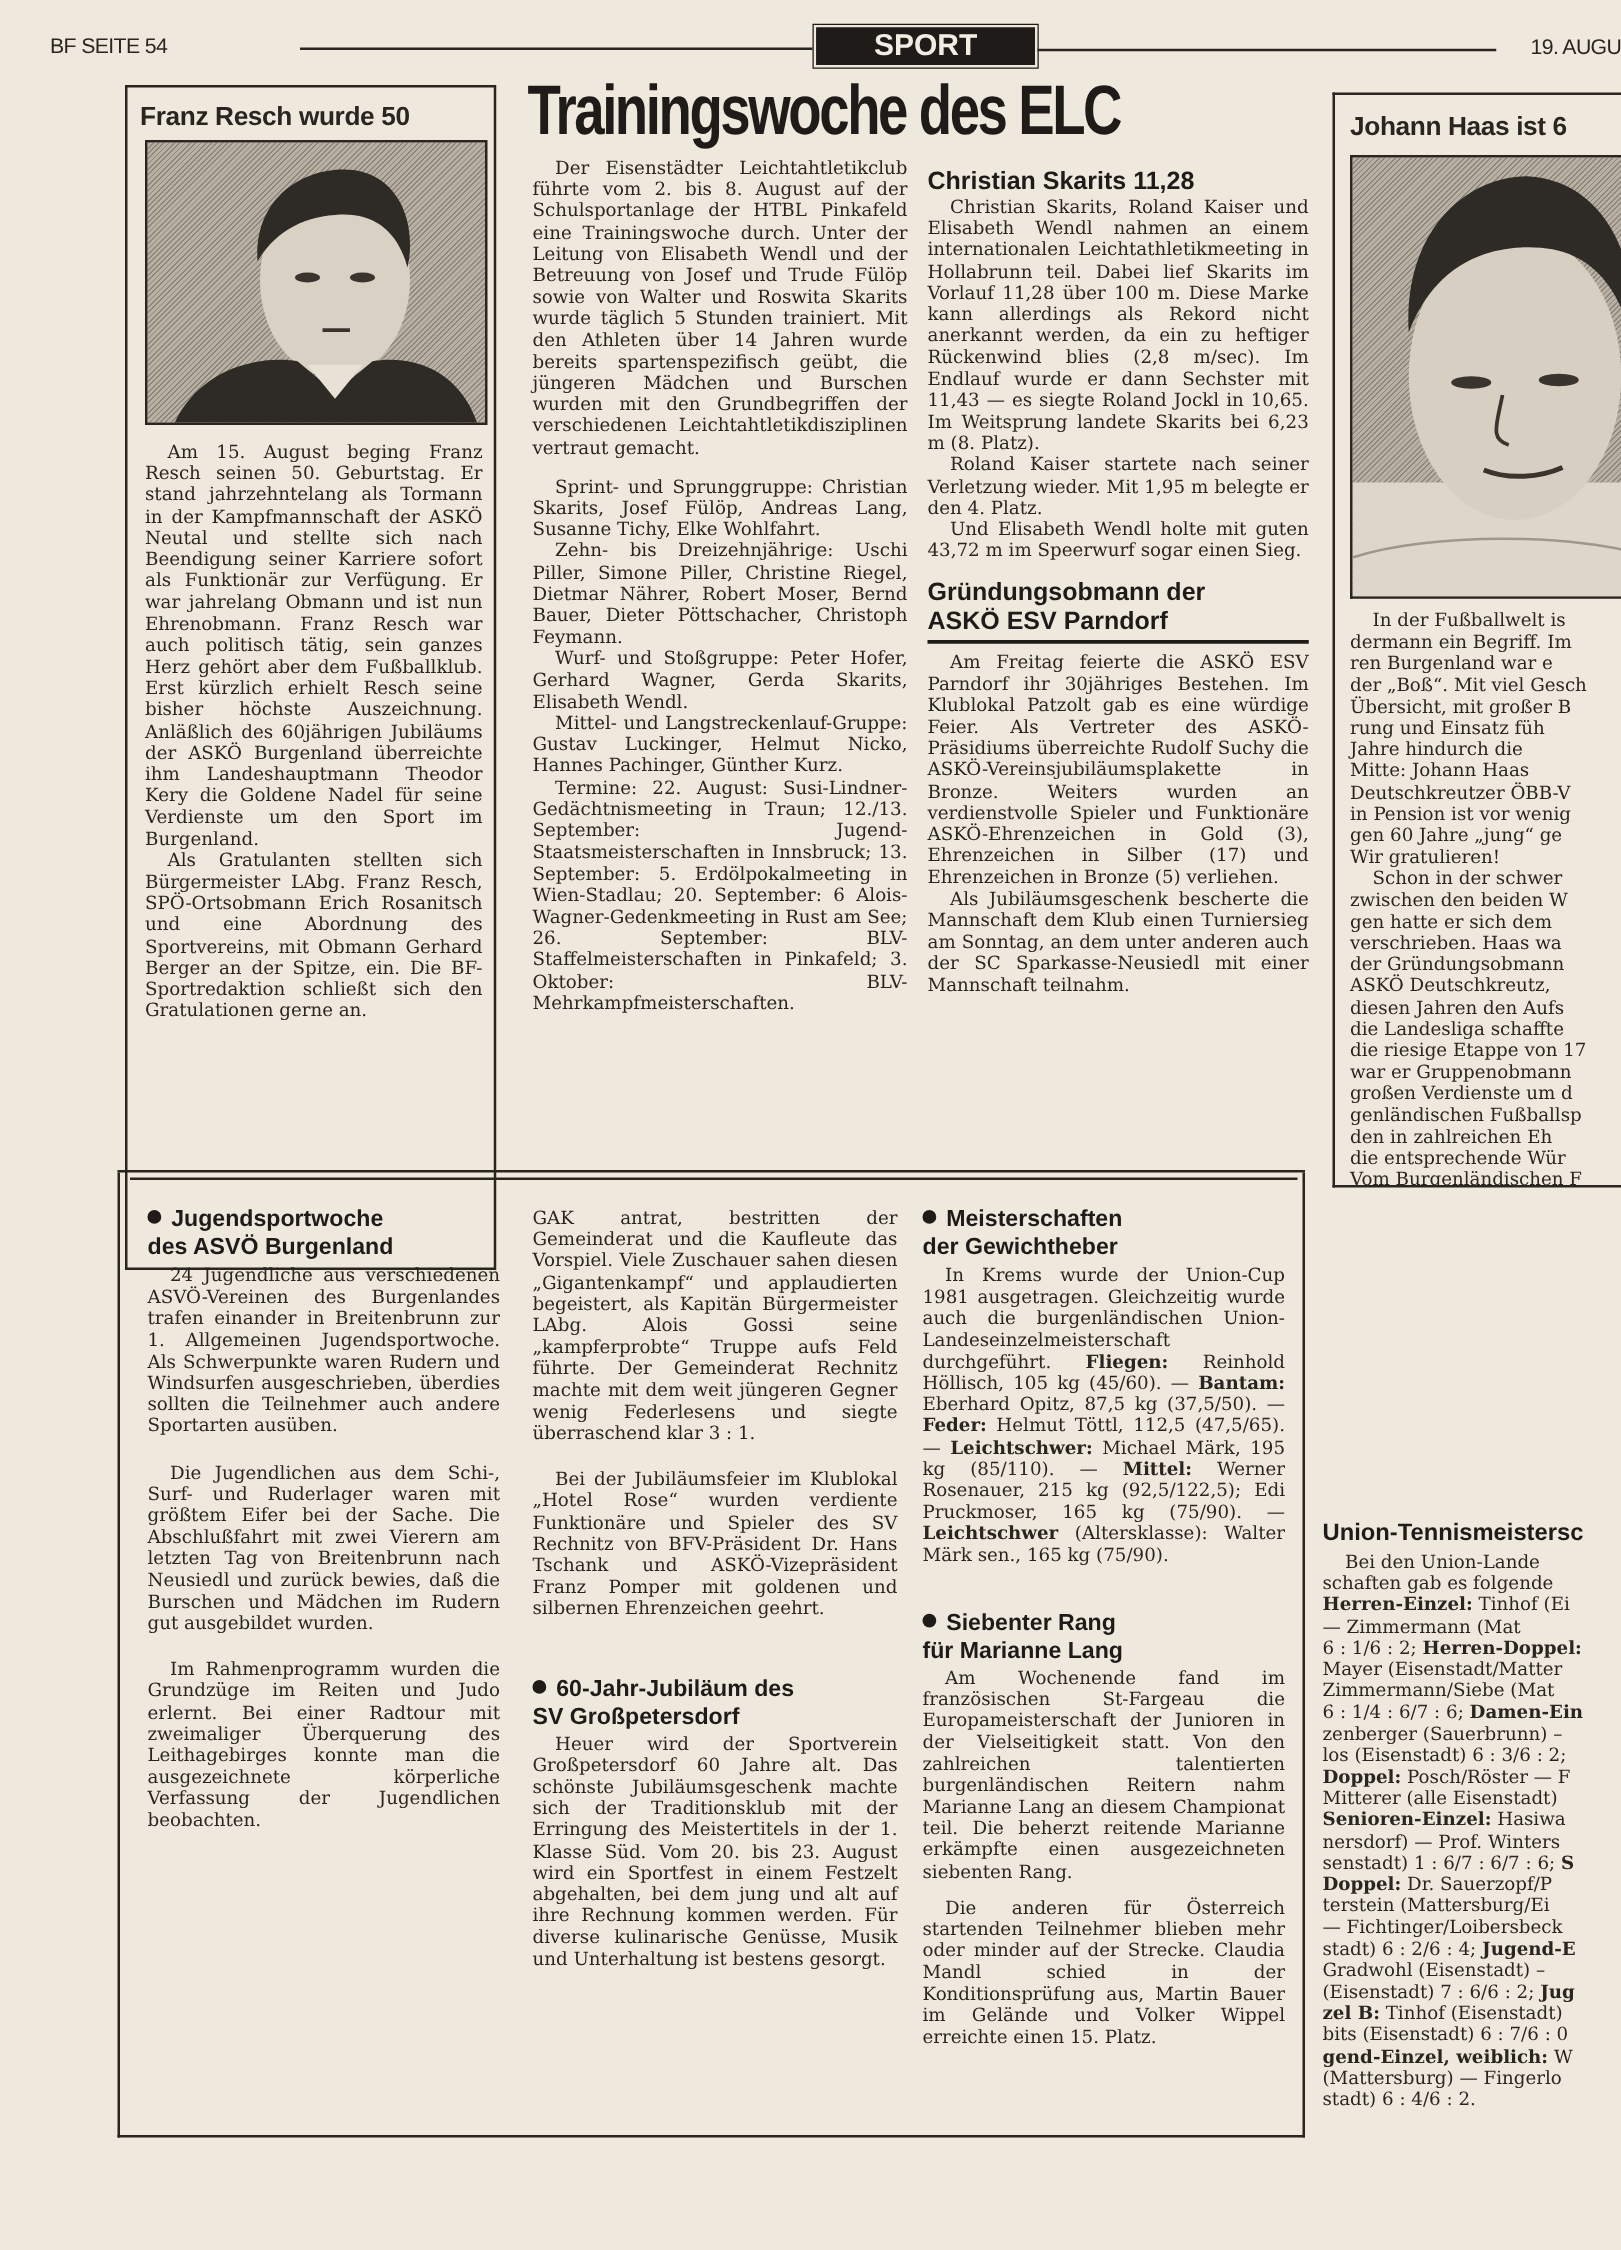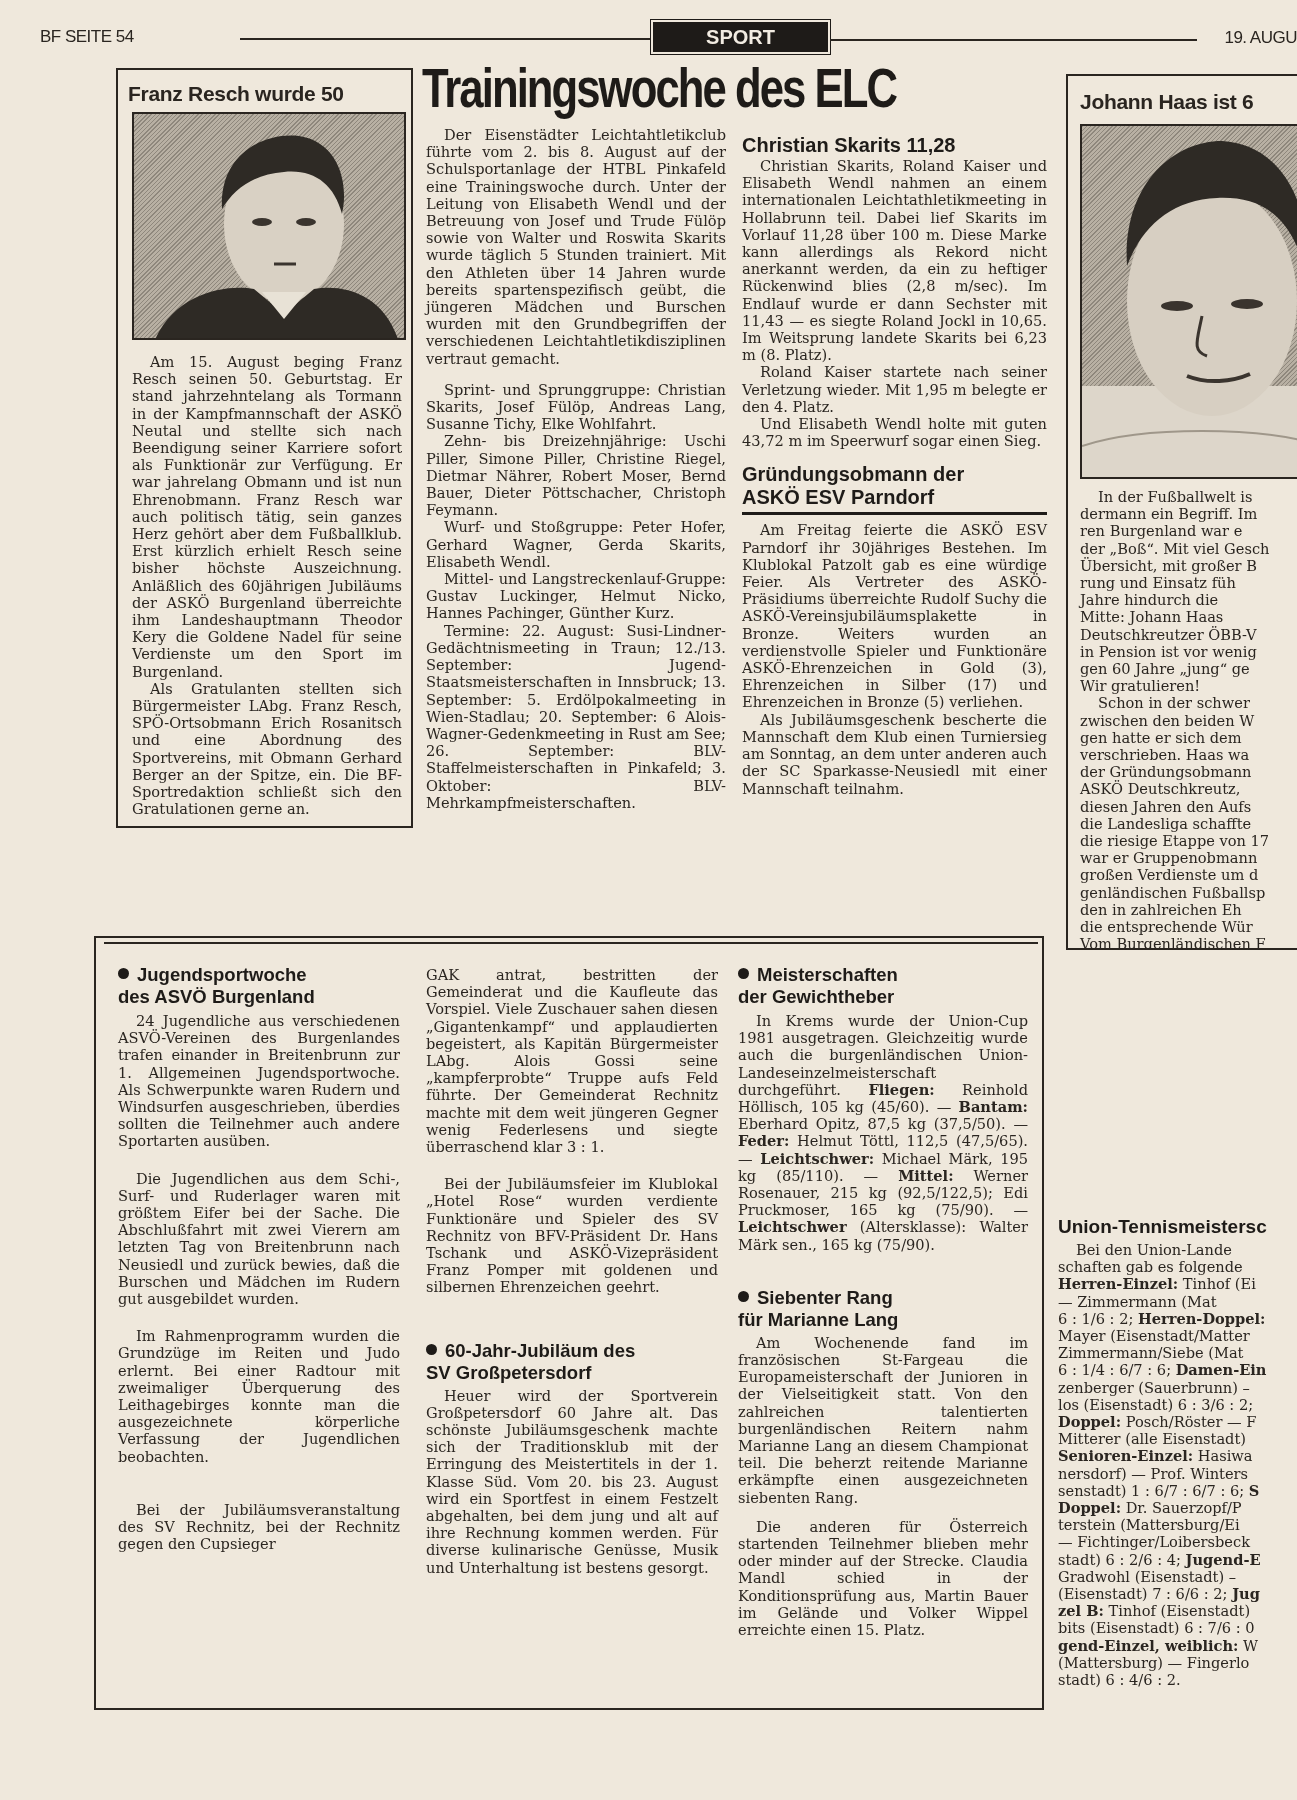--- a/index.html
+++ b/index.html
@@ -12,21 +12,21 @@
   }
   .serif { font-family: "DejaVu Serif", serif; font-size: 14.6px; line-height: 17.2px; text-align: justify; hyphens: manual; }
   .serif p { text-indent: 18px; }
 
   
   .masthead { position: absolute; top: 22px; left: 40px; width: 1257px; height: 30px; }
   .masthead .left { position: absolute; left: 0; top: 5px; font-family: "Liberation Sans", sans-serif; font-size: 17px; letter-spacing: -0.5px; }
   .masthead .right { position: absolute; right: 0; top: 6px; font-family: "Liberation Sans", sans-serif; font-size: 17px; letter-spacing: -0.5px; white-space: nowrap; }
   .masthead .rule-l { position: absolute; left: 200px; top: 16px; width: 410px; height: 2px; background: #2a2520; }
   .masthead .rule-r { position: absolute; left: 790px; top: 17px; width: 367px; height: 2px; background: #2a2520; }
-  .section-tag { position: absolute; left: 613px; top: 0px; width: 175px; height: 30px; background: #1e1b18; border: 2px solid #1e1b18; outline: 1px solid #1e1b18; outline-offset: 2px; color: #f2ece2; text-align: center; font-family: "Liberation Sans", sans-serif; font-weight: bold; font-size: 20px; line-height: 26px; }
+  .section-tag { position: absolute; left: 613px; top: 0px; width: 175px; height: 30px; background: #1e1b18; border: 2px solid #1e1b18; outline: 1px solid #1e1b18; outline-offset: 2px; color: #f2ece2; text-align: center; font-family: "Liberation Sans", sans-serif; font-weight: bold; font-size: 24px; line-height: 26px; }
 
   
   .box { position: absolute; border: 2px solid #2a2520; }
   .photo { position: absolute; border: 2px solid #2a2520; overflow: hidden;
     background: repeating-linear-gradient(135deg, #8e877c 0 1px, #b8b0a3 1px 3px); }
 
   .box-title { font-family: "Liberation Sans", sans-serif; font-weight: bold; font-size: 21px; letter-spacing: -0.3px; white-space: nowrap; }
 
   .headline-big { position: absolute; left: 422px; top: 56px; font-family: "Liberation Sans", sans-serif; font-weight: bold; font-size: 56px; letter-spacing: -2.5px; transform: scaleX(0.78); transform-origin: left top; white-space: nowrap; line-height: 64px; color: #1e1b18; }
 
@@ -43,21 +43,21 @@
 <body>
 
 <div class="masthead">
   <span class="left">BF  SEITE 54</span>
   <div class="rule-l"></div>
   <div class="section-tag">SPORT</div>
   <div class="rule-r"></div>
   <span class="right">19. AUGU</span>
 </div>
 
-<div class="box" style="left:116px; top:68px; width:297px; height:760px;">
+<div class="box" style="left:100px; top:68px; width:297px; height:948px;">
   <div class="box-title" style="position:absolute; left:10px; top:12px;">Franz Resch wurde 50</div>
   <div class="photo" style="left:14px; top:42px; width:274px; height:228px;">
     <svg width="274" height="228" viewBox="0 0 274 228">
       <ellipse cx="150" cy="110" rx="60" ry="78" fill="#d9d1c4"></ellipse>
       <path d="M88 95 C85 40 130 18 165 22 C205 28 215 70 208 100 C200 70 180 55 150 58 C120 60 100 75 88 95 Z" fill="#2e2a25"></path>
       <path d="M20 228 C40 180 90 170 120 175 L150 200 L180 175 C210 170 250 180 265 228 Z" fill="#2e2a25"></path>
       <path d="M128 178 L150 205 L172 178 Z" fill="#e8e2d6"></path>
       <ellipse cx="128" cy="108" rx="10" ry="4" fill="#3a342e"></ellipse>
       <ellipse cx="172" cy="108" rx="10" ry="4" fill="#3a342e"></ellipse>
       <path d="M140 150 L162 150" stroke="#3a342e" stroke-width="3"></path>
@@ -186,23 +186,20 @@
   <div class="bullet-head">
     <span class="dot"></span><span>Jugendsportwoche</span><br>
     <span>des ASVÖ Burgenland</span>
   </div>
   <div class="serif" style="margin-top:4px;">
     <p style="margin-bottom:20px;">24 Jugendliche aus verschiedenen ASVÖ-Vereinen des Burgenlandes trafen einander in Breitenbrunn zur 1. Allgemeinen Jugendsportwoche. Als Schwerpunkte waren Rudern und Windsurfen ausgeschrieben, überdies sollten die Teilnehmer auch andere Sportarten ausüben.</p>
     <p style="margin-bottom:20px;">Die Jugendlichen aus dem Schi-, Surf- und Ruderlager waren mit größtem Eifer bei der Sache. Die Abschlußfahrt mit zwei Vierern am letzten Tag von Breitenbrunn nach Neusiedl und zurück bewies, daß die Burschen und Mädchen im Rudern gut ausgebildet wurden.</p>
     <p>Im Rahmenprogramm wurden die Grundzüge im Reiten und Judo erlernt. Bei einer Radtour mit zweimaliger Überquerung des Leithagebirges konnte man die ausgezeichnete körperliche Verfassung der Jugendlichen beobachten.</p>
   </div>
   <div style="height:34px;"></div>
-  <div class="serif" style="margin-top:2px;">
-    <p>Bei der Jubiläumsveranstaltung des SV Rechnitz, bei der Rechnitz gegen den Cupsieger</p>
-  </div>
 </div>
 
 <div class="col" style="left:426px; top:966px; width:292px;">
   <div class="serif">
     <p style="text-indent:0; margin-bottom:20px;">GAK antrat, bestritten der Gemeinderat und die Kaufleute das Vorspiel. Viele Zuschauer sahen diesen „Gigantenkampf“ und applaudierten begeistert, als Kapitän Bürgermeister LAbg. Alois Gossi seine „kampferprobte“ Truppe aufs Feld führte. Der Gemeinderat Rechnitz machte mit dem weit jüngeren Gegner wenig Federlesens und siegte überraschend klar 3 : 1.</p>
     <p>Bei der Jubiläumsfeier im Klublokal „Hotel Rose“ wurden verdiente Funktionäre und Spieler des SV Rechnitz von BFV-Präsident Dr. Hans Tschank und ASKÖ-Vizepräsident Franz Pomper mit goldenen und silbernen Ehrenzeichen geehrt.</p>
   </div>
   <div style="height:44px;"></div>
   <div class="bullet-head">
     <span class="dot"></span><span>60-Jahr-Jubiläum des</span><br>

